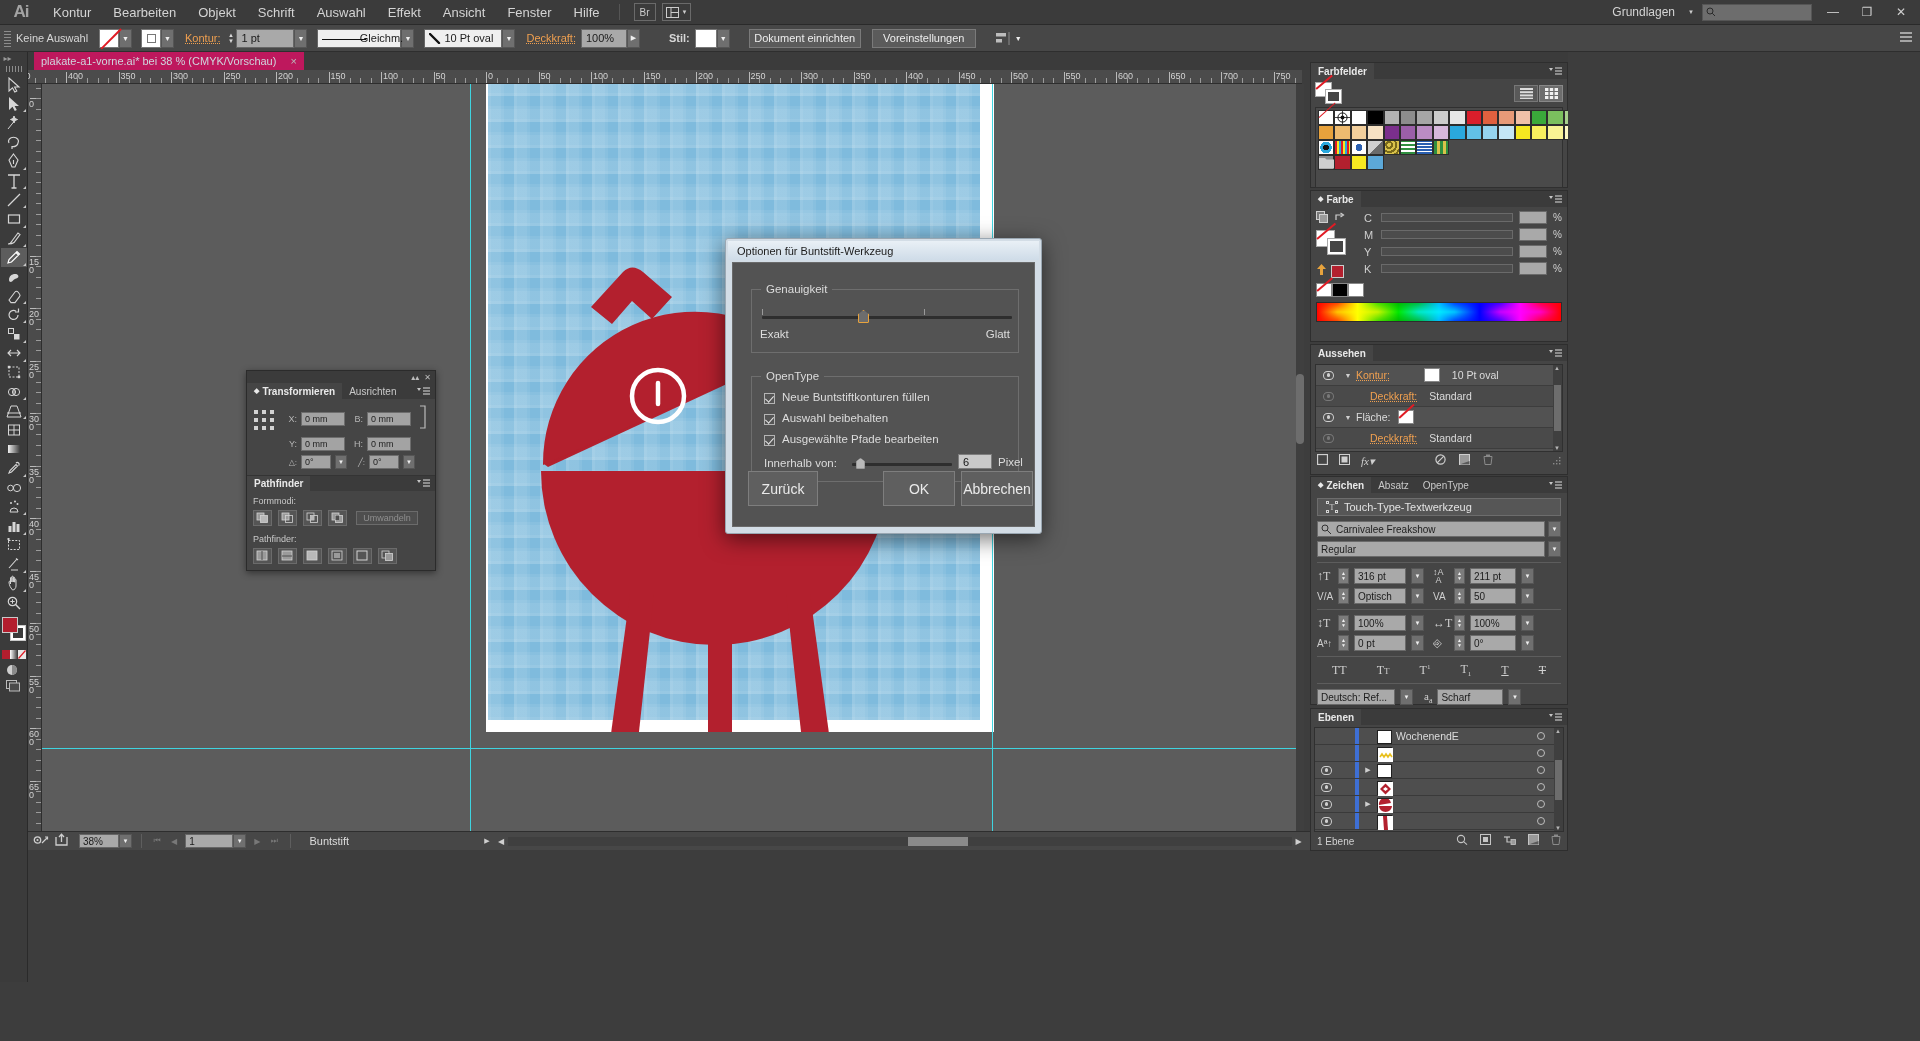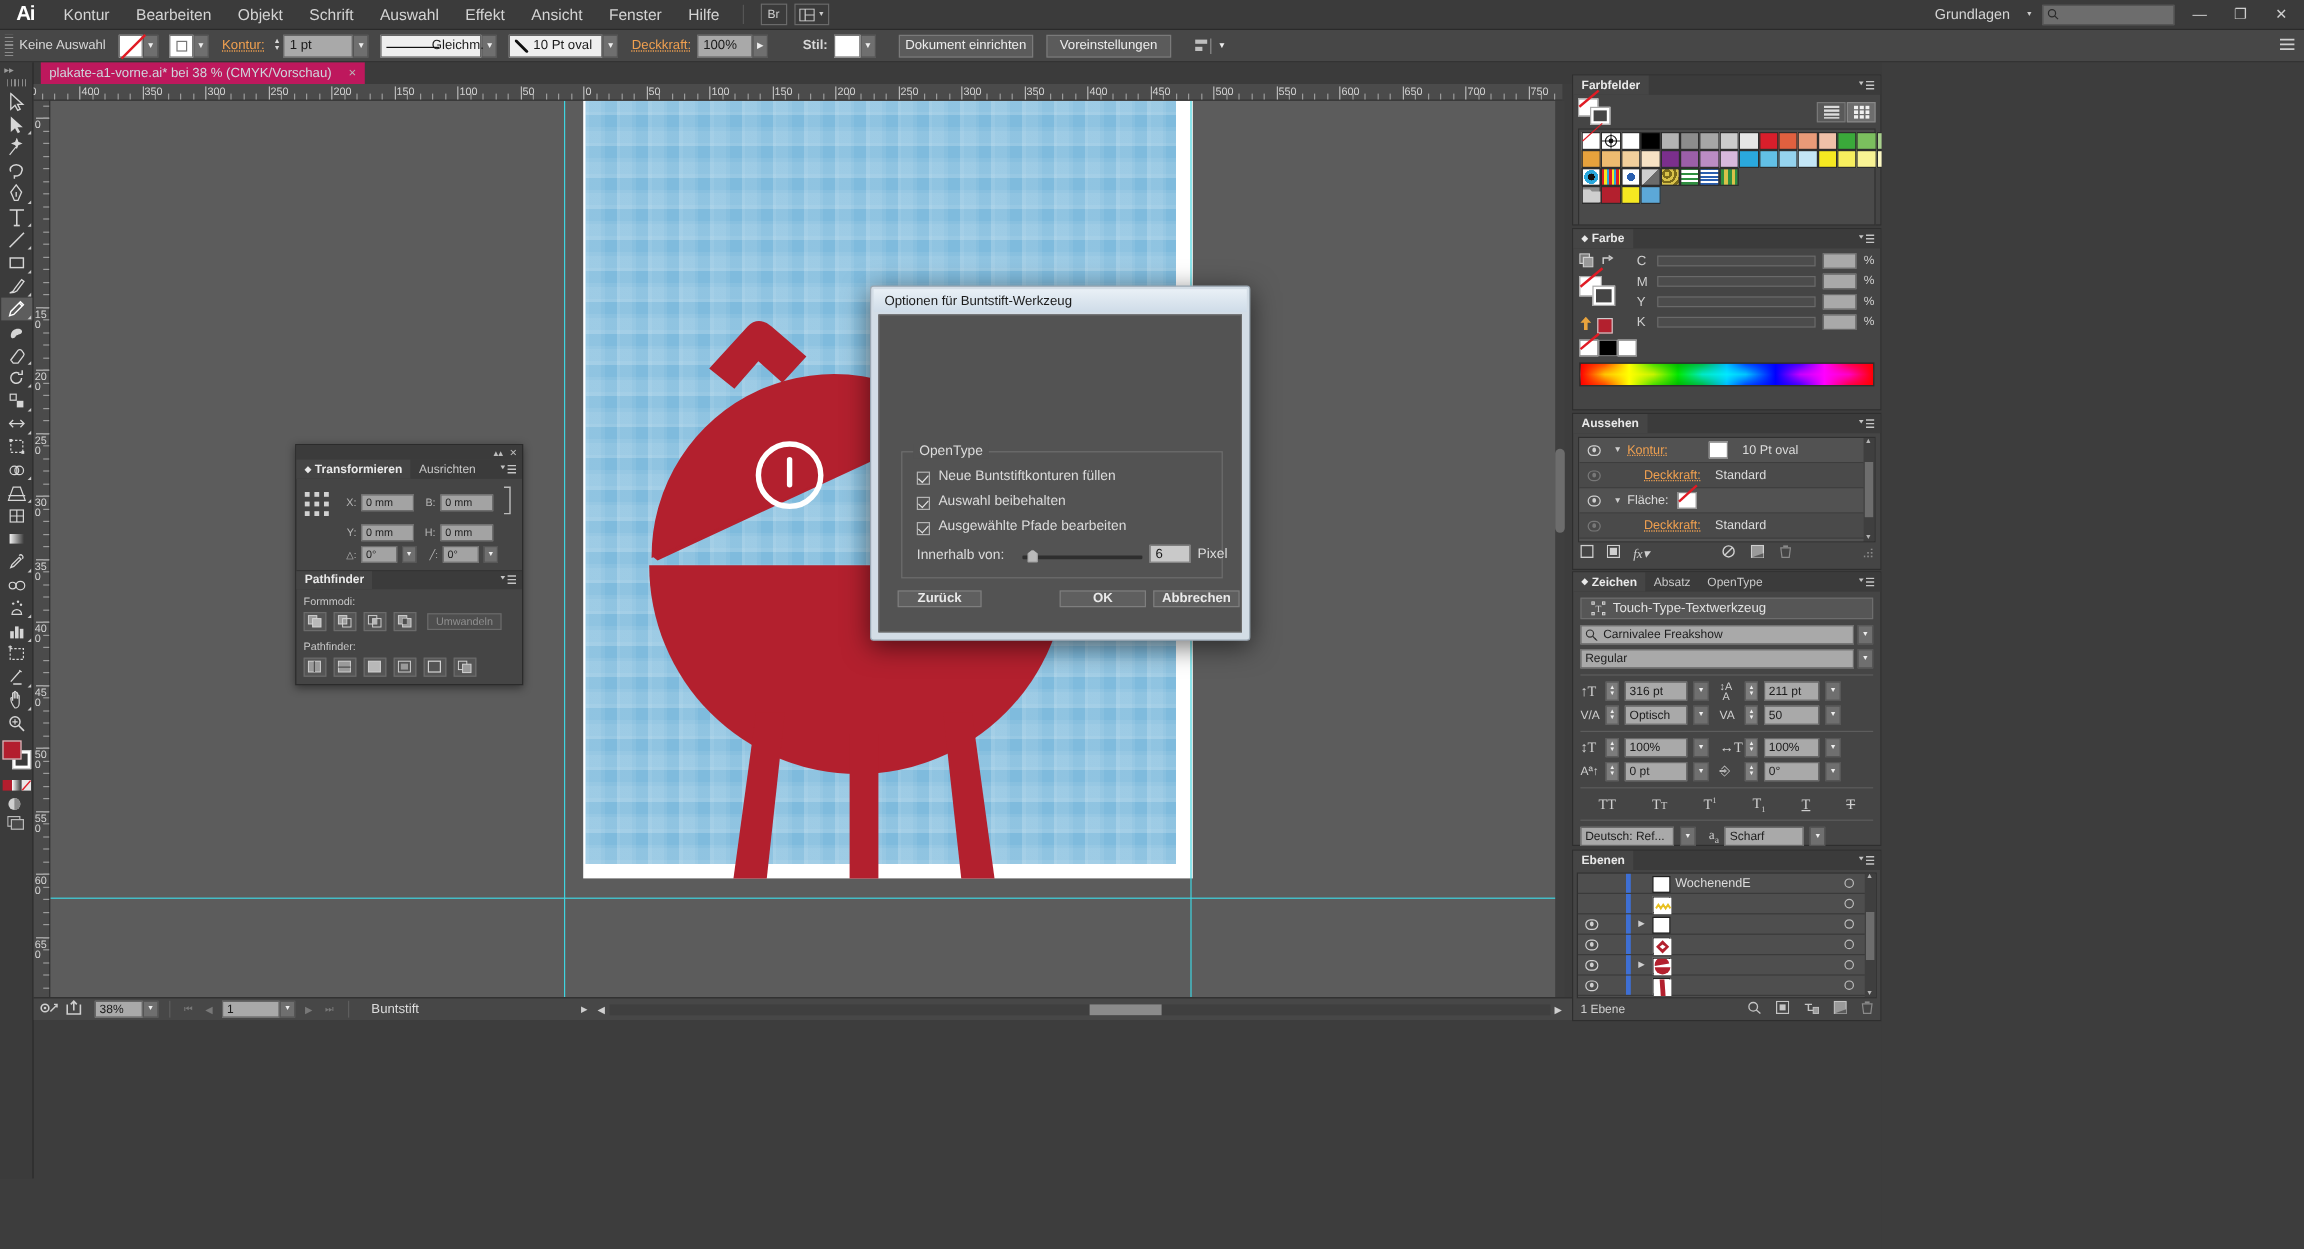--- a/index.html
+++ b/index.html
@@ -8,21 +8,21 @@
     width:1920px; height:1041px; position:relative; overflow:hidden;
     font-family:"Liberation Sans", sans-serif; font-size:12px; color:#d0d0d0;
     -webkit-font-smoothing:antialiased;
   }
   .row{display:flex;align-items:center;}
 
   
   #menubar{position:absolute;left:0;top:0;width:1920px;height:25px;background:#3b3b3b;
            border-bottom:1px solid #2a2a2a;display:flex;align-items:center;}
   #ai-logo{width:42px;height:25px;display:flex;align-items:center;justify-content:center;
-           color:#ffffff;font-size:17px;font-weight:bold;letter-spacing:-1px;}
+           color:#a3a3a3;font-size:17px;font-weight:bold;letter-spacing:-1px;}
   .menu-item{padding:0 11px;height:25px;line-height:25px;font-size:13px;color:#d4d4d4;cursor:default;}
   #menu-sep{width:1px;height:16px;background:#555;margin:0 8px;}
   .mb-btn{height:18px;min-width:22px;border:1px solid #6a6a6a;display:flex;align-items:center;
           justify-content:center;font-size:10px;color:#ccc;margin-left:6px;padding:0 3px;}
   #ws-box{margin-left:auto;display:flex;align-items:center;gap:8px;padding-right:6px;}
   #ws-name{font-size:12px;color:#d4d4d4;padding:3px 8px;}
   #search-field{width:110px;height:17px;background:#6d6d6d;border:1px solid #555;display:flex;
                 align-items:center;padding:0 3px;}
   .wincontrol{width:26px;height:25px;display:flex;align-items:center;justify-content:center;
               color:#cfcfcf;font-size:12px;}
@@ -135,22 +135,22 @@
   .slider-thumb{position:absolute;width:11px;height:13px;background:#6d6d6d;border:1.4px solid #e8a33d;
                 border-radius:2px 2px 1px 1px;clip-path:polygon(50% 0,100% 32%,100% 100%,0 100%,0 32%);}
   .slider-thumb.grey{border-color:#9a9a9a;background:#b9b9b9;width:9px;height:11px;}
   .stick{position:absolute;width:1px;height:6px;background:#9a9a9a;}
   .dlg-txt{position:absolute;font-size:11.5px;color:#dcdcdc;white-space:nowrap;}
   .chk{position:absolute;width:11px;height:11px;border:1px solid #b4b4b4;background:#555;}
   .chk:after{content:"";position:absolute;left:1.5px;top:0px;width:4px;height:7px;
              border:solid #e4e4e4;border-width:0 1.6px 1.6px 0;transform:rotate(42deg);}
   .dlg-input{position:absolute;height:15px;background:#c9c9c9;border:1px solid #7d7d7d;color:#141414;
              font-size:11px;display:flex;align-items:center;padding:0 4px;}
-  .dlg-btn{position:absolute;height:14px;background:#5f5f5f;border:1px solid #7e7e7e;color:#eaeaea;
-           font-size:11px;display:flex;align-items:center;justify-content:center;font-weight:bold;}
+  .dlg-btn{position:absolute;height:35px;background:#5f5f5f;border:1px solid #7e7e7e;color:#eaeaea;
+           font-size:14px;display:flex;align-items:center;justify-content:center;}
   .panel{position:absolute;left:1310px;width:258px;background:#454545;border:1px solid #2e2e2e;}
   .panel-head{height:16px;background:#3b3b3b;display:flex;align-items:stretch;}
   .pbody{padding:5px 6px;}
   #dock-collapse{position:absolute;left:1310px;top:60px;width:258px;height:9px;background:#3b3b3b;
                  display:flex;align-items:center;justify-content:flex-end;padding-right:4px;
                  color:#a8a8a8;font-size:7px;}
 
   .sw-cell{width:16.4px;height:15px;border:1px solid #2d2d2d;}
   .eye{width:11px;height:9px;border:1.2px solid #cfcfcf;border-radius:60% 60% 60% 60%/75% 75% 75% 75%;
        position:relative;}
@@ -955,20 +955,29 @@
           </svg>
         </div>
     </div>
   </div>
 </div>
 
 <div id="dlg">
   <div id="dlg-title">Optionen für Buntstift-Werkzeug</div>
   <div id="dlg-body">
 
+    <div class="fieldset" style="left:18px;top:26px;width:268px;height:64px;">
+      <div class="fs-legend">Genauigkeit</div>
+      <div class="slider-track" style="left:10px;top:26px;width:250px;"></div>
+      <div class="stick" style="left:10px;top:19px;"></div>
+      <div class="stick" style="left:172px;top:19px;"></div>
+      <div class="slider-thumb" style="left:106px;top:20px;"></div>
+      <div class="dlg-txt" style="left:8px;top:38px;">Exakt</div>
+      <div class="dlg-txt" style="right:8px;top:38px;">Glatt</div>
+    </div>
 
     <div class="fieldset" style="left:18px;top:113px;width:268px;height:106px;">
       <div class="fs-legend">OpenType</div>
 
       <div class="chk" style="left:12px;top:16px;"></div>
       <div class="dlg-txt" style="left:30px;top:14px;">Neue Buntstiftkonturen füllen</div>
 
       <div class="chk" style="left:12px;top:37px;"></div>
       <div class="dlg-txt" style="left:30px;top:35px;">Auswahl beibehalten</div>
 

